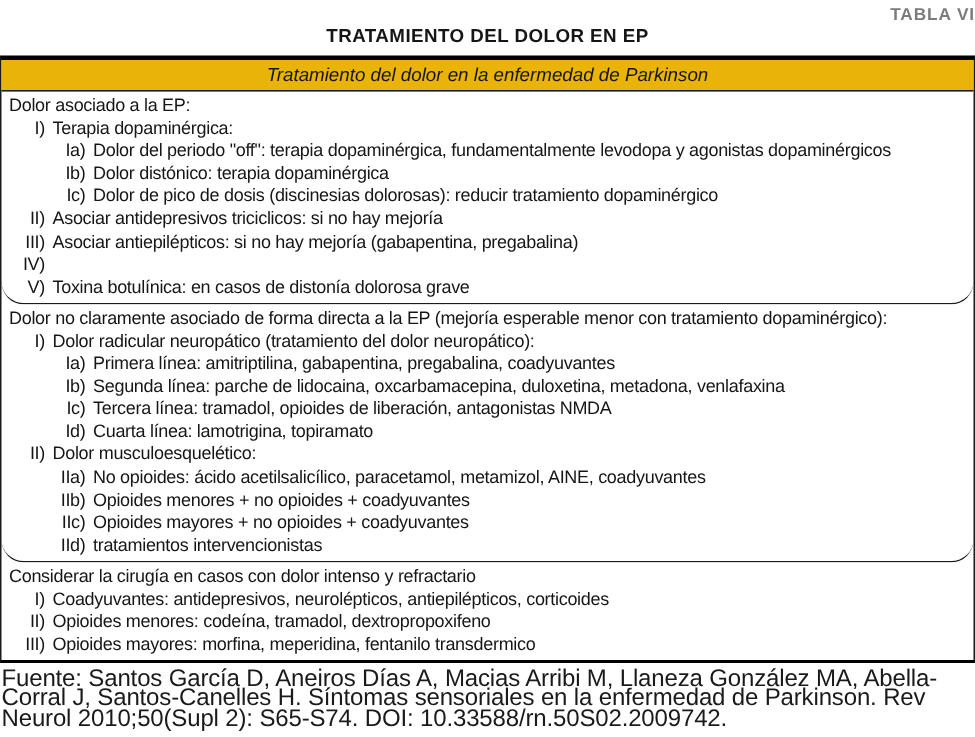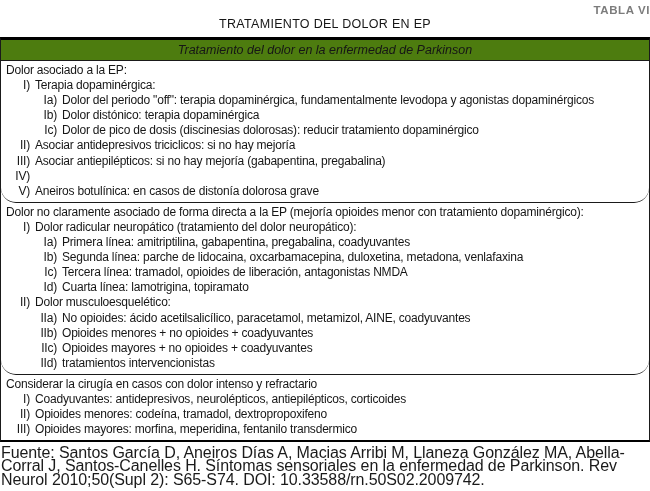--- a/index.html
+++ b/index.html
@@ -16,36 +16,36 @@
     text-align: right;
     color: #7c7c7c;
     font-weight: bold;
     font-size: 11.5px;
     letter-spacing: 0.6px;
     line-height: 14px;
   }
   .main-title {
     text-align: center;
     color: #161616;
-    font-weight: normal;
+    font-weight: bold;
     font-size: 12.5px;
     letter-spacing: 0.3px;
     line-height: 15px;
     margin-bottom: 5px;
   }
 
   .table {
     width: 650px;
     border-left: 1px solid #1a1a1a;
     border-right: 1px solid #1a1a1a;
     border-top: 3px solid #000;
     border-bottom: 2px solid #000;
   }
   .thead {
-    background: #4d7c0f;
+    background: #eab308;
     border-bottom: 1px solid #1a1a1a;
     text-align: center;
     font-style: italic;
     font-size: 12.5px;
     color: #161616;
     padding: 3px 2px 3px 2px;
     line-height: 14px;
   }
   .section {
     padding: 2px 4px 3px 4px;
@@ -115,25 +115,25 @@
           </div>
           <div class="line lvl1">
             <span class="num">III)</span>
             <span class="txt">Asociar antiepilépticos: si no hay mejoría (gabapentina, pregabalina)</span>
           </div>
           <div class="line lvl1">
             <span class="num">IV)</span>
           </div>
           <div class="line lvl1">
             <span class="num">V)</span>
-            <span class="txt">Aneiros botulínica: en casos de distonía dolorosa grave</span>
+            <span class="txt">Toxina botulínica: en casos de distonía dolorosa grave</span>
           </div>
         </div>
         <div class="section">
-          <div class="line lvl0">Dolor no claramente asociado de forma directa a la EP (mejoría opioides menor con tratamiento dopaminérgico):</div>
+          <div class="line lvl0">Dolor no claramente asociado de forma directa a la EP (mejoría esperable menor con tratamiento dopaminérgico):</div>
           <div class="line lvl1">
             <span class="num">I)</span>
             <span class="txt">Dolor radicular neuropático (tratamiento del dolor neuropático):</span>
           </div>
           <div class="line lvl2">
             <span class="num">Ia)</span>
             <span class="txt">Primera línea: amitriptilina, gabapentina, pregabalina, coadyuvantes</span>
           </div>
           <div class="line lvl2">
             <span class="num">Ib)</span>

